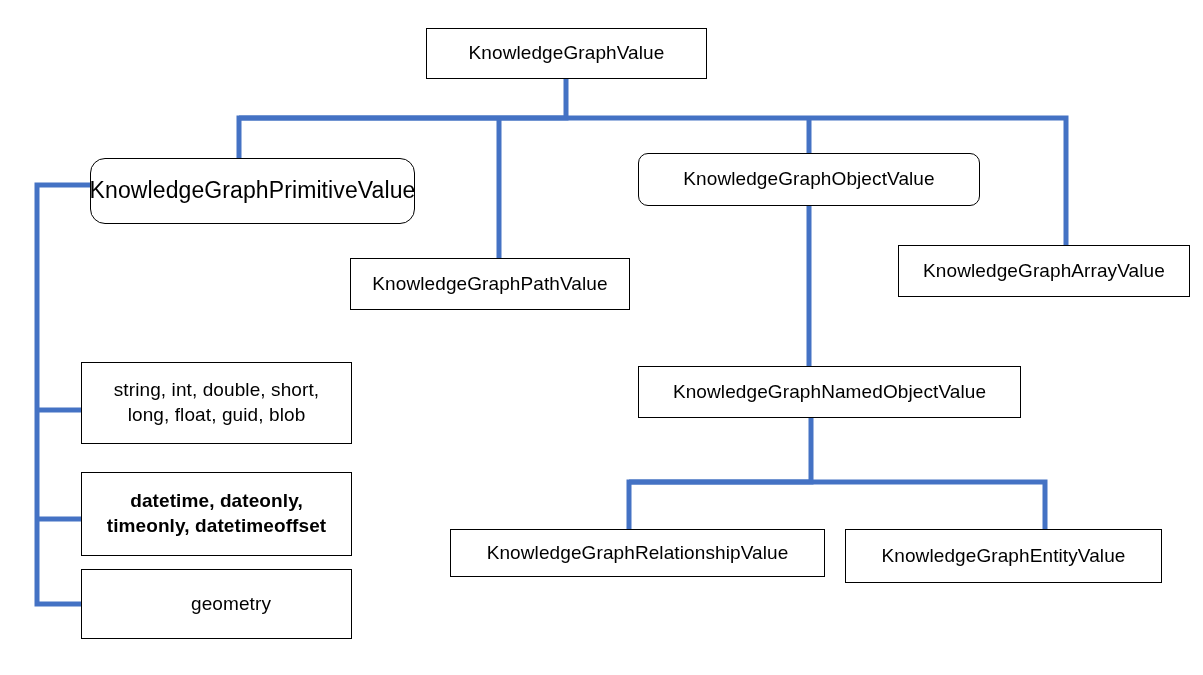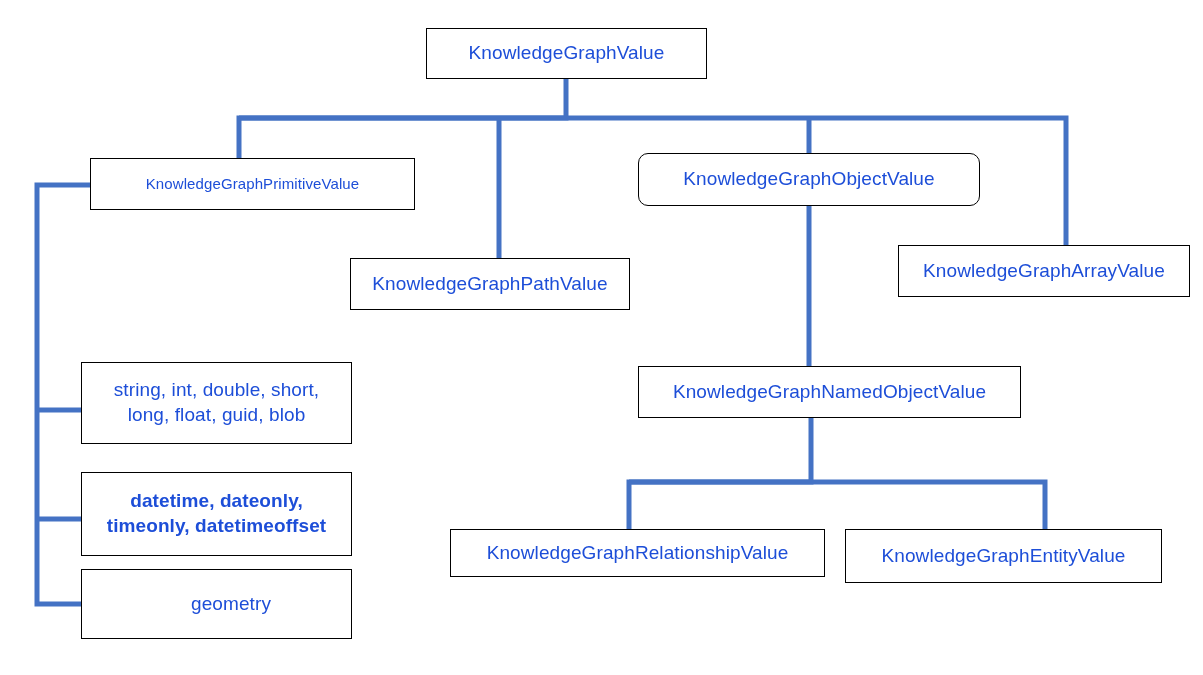--- a/index.html
+++ b/index.html
@@ -28,21 +28,21 @@
   }
   .node {
     position: absolute;
     box-sizing: border-box;
     background: #ffffff;
     border: 1.3px solid #000000;
     display: flex;
     align-items: center;
     justify-content: center;
     text-align: center;
-    color: #1d4ed8;
+    color: #000000;
     font-size: 19px;
     line-height: 1.30;
     letter-spacing: 0.1px;
     padding: 2px 6px;
     z-index: 2;
   }
   .node .label {
     display: block;
     white-space: pre-line;
   }
@@ -64,21 +64,21 @@
         <polyline points="90,185 37,185 37,604 81,604" fill="none" stroke="#4472C4" stroke-width="5" stroke-linecap="butt" stroke-linejoin="miter"></polyline>
         <polyline points="37,410 81,410" fill="none" stroke="#4472C4" stroke-width="5" stroke-linecap="butt" stroke-linejoin="miter"></polyline>
         <polyline points="37,519 81,519" fill="none" stroke="#4472C4" stroke-width="5" stroke-linecap="butt" stroke-linejoin="miter"></polyline>
       </g>
   </svg>
 
   <div id="nodes-layer">
       <div class="node" style="left: 426px; top: 28px; width: 281px; height: 51px; font-size: 19px;">
         <span class="label">KnowledgeGraphValue</span>
       </div>
-      <div class="node" style="left: 90px; top: 158px; width: 325px; height: 52px; font-size: 15px;">
+      <div class="node" style="left: 90px; top: 158px; width: 325px; height: 66px; font-size: 23px; border-radius: 15px;">
         <span class="label">KnowledgeGraphPrimitiveValue</span>
       </div>
       <div class="node" style="left: 350px; top: 258px; width: 280px; height: 52px; font-size: 19px;">
         <span class="label">KnowledgeGraphPathValue</span>
       </div>
       <div class="node" style="left: 638px; top: 153px; width: 342px; height: 53px; font-size: 19px; border-radius: 10px;">
         <span class="label">KnowledgeGraphObjectValue</span>
       </div>
       <div class="node" style="left: 898px; top: 245px; width: 292px; height: 52px; font-size: 19px;">
         <span class="label">KnowledgeGraphArrayValue</span>

